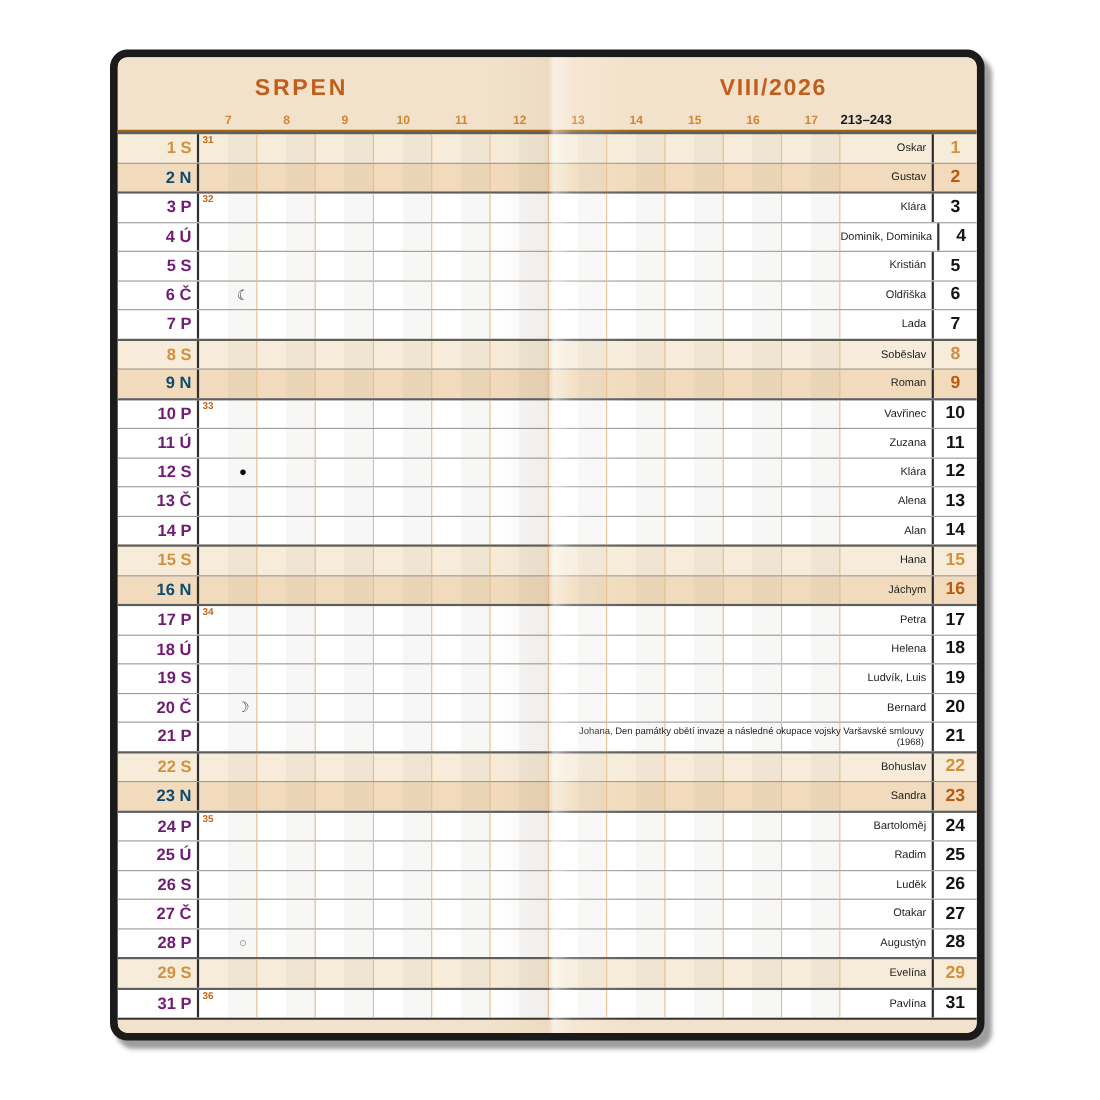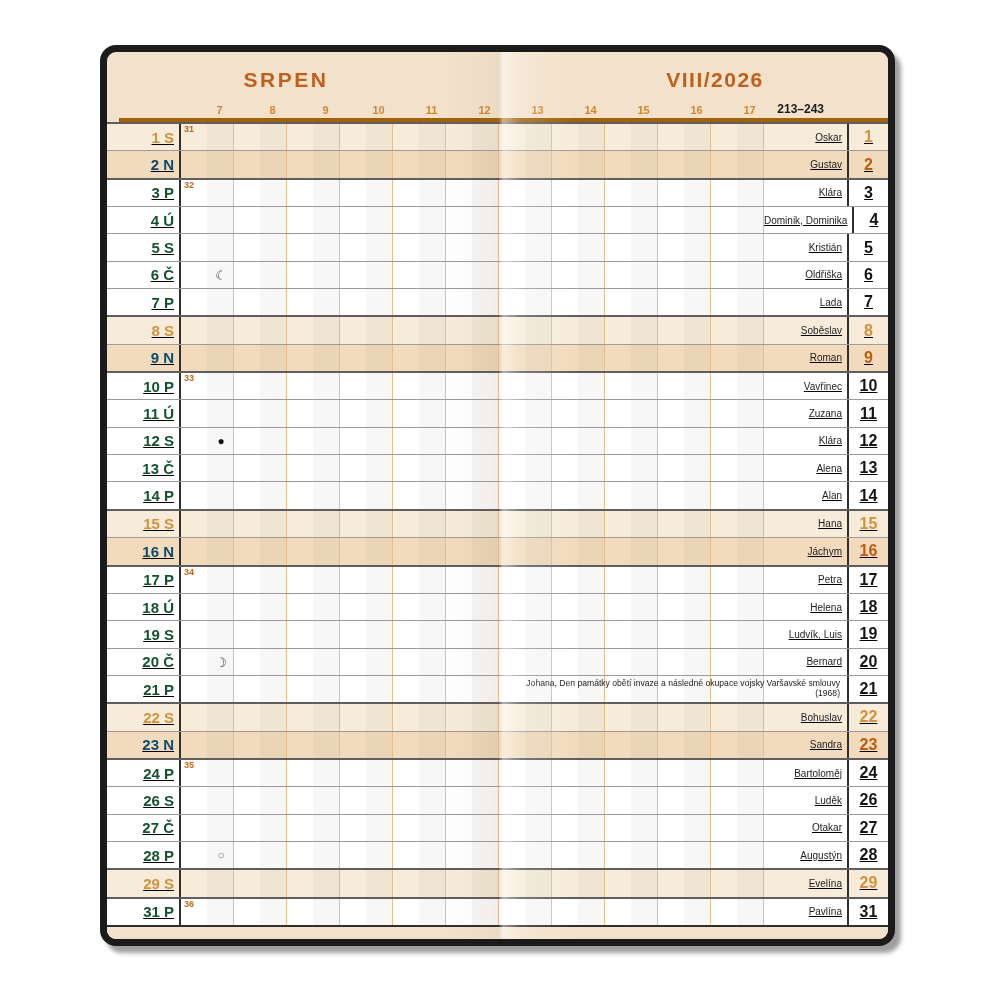--- a/index.html
+++ b/index.html
@@ -9,56 +9,56 @@
     -webkit-font-smoothing:antialiased;
   }
   .card{
     position:absolute;left:100px;top:45px;width:795px;height:901px;
     background:#f3e2cb;border:7px solid #1b1b1b;border-radius:16px;
     box-sizing:border-box;box-shadow:6px 7px 4px rgba(0,0,0,0.38);
     display:flex;flex-direction:column;overflow:hidden;
   }
   
   .header{
-    height:66px;flex:0 0 66px;background:#f3e2cb;border-bottom:4px solid #a16207;
-    position:relative;z-index:2;margin-left:12px;
+    height:66px;flex:0 0 66px;background:#f3e2cb;border-bottom:2px solid #a16207;
+    position:relative;z-index:2;
   }
   .title{
     position:absolute;top:16px;font-weight:bold;font-size:21px;color:#c05f1c;
     letter-spacing:2.5px;transform:translateX(-50%);white-space:nowrap;
   }
   .title-left{left:167px;}
   .title-right{left:596px;letter-spacing:1.5px;}
   .scale{
     position:absolute;left:0;right:0;bottom:0;height:16px;display:flex;
     align-items:flex-end;padding-bottom:2px;
   }
   .scale .sp{width:74px;flex:0 0 74px;}
   .scale .h{
     width:53px;flex:0 0 53px;text-align:center;font-size:11px;font-weight:bold;
     color:#d1862f;
   }
   .scale .range{
-    flex:1;text-align:right;padding-right:64px;font-size:12px;font-weight:bold;
+    flex:1;padding-right:48px;font-size:12px;font-weight:bold;
     color:#1b1b1b;box-sizing:border-box;
   }
   
   .cal-body{flex:1;display:flex;flex-direction:column;position:relative;z-index:1;}
   .row{
     flex:1;display:flex;background:#ffffff;border-top:1px solid #9b9b9b;
-    position:relative;min-height:0;text-decoration:underline;
+    position:relative;min-height:0;
   }
   .row:first-child{border-top:none;}
   .row.thick{border-top:2px solid #5e5e5e;}
   .row.sat{background:#f6ecd9;}
   .row.sun{background:#f1dbbc;}
   .cell-day{
     width:74px;flex:0 0 74px;box-sizing:border-box;border-right:2px solid #2f2f2f;
     display:flex;align-items:center;justify-content:flex-end;padding-right:5px;
-    font-weight:bold;font-size:15px;color:#14532d;white-space:pre;
+    font-weight:bold;font-size:15px;color:#701a75;white-space:pre;
   }
   .row.sat .cell-day{color:#d2913c;}
   .row.sun .cell-day{color:#0c4a6e;}
   .cell-grid{
     width:583px;flex:0 0 583px;display:flex;position:relative;
     background-image:repeating-linear-gradient(90deg,
       rgba(0,0,0,0) 0px, rgba(0,0,0,0) 26px,
       rgba(110,95,78,0.05) 26px, rgba(110,95,78,0.05) 53px);
   }
   .hcell{
@@ -564,20 +564,38 @@
           <div class="hcell"></div>
           <div class="hcell"></div>
           <div class="hcell"></div>
           <div class="hcell"></div>
           <span class="wk">35</span>
         </div>
         <div class="cell-name">Bartoloměj</div>
         <div class="cell-num">24</div>
       </div>
       <div class="row ">
+        <div class="cell-day">25 Ú</div>
+        <div class="cell-grid">
+          <div class="hcell"></div>
+          <div class="hcell"></div>
+          <div class="hcell"></div>
+          <div class="hcell"></div>
+          <div class="hcell"></div>
+          <div class="hcell"></div>
+          <div class="hcell"></div>
+          <div class="hcell"></div>
+          <div class="hcell"></div>
+          <div class="hcell"></div>
+          <div class="hcell"></div>
+        </div>
+        <div class="cell-name">Radim</div>
+        <div class="cell-num">25</div>
+      </div>
+      <div class="row ">
         <div class="cell-day">26 S</div>
         <div class="cell-grid">
           <div class="hcell"></div>
           <div class="hcell"></div>
           <div class="hcell"></div>
           <div class="hcell"></div>
           <div class="hcell"></div>
           <div class="hcell"></div>
           <div class="hcell"></div>
           <div class="hcell"></div>

